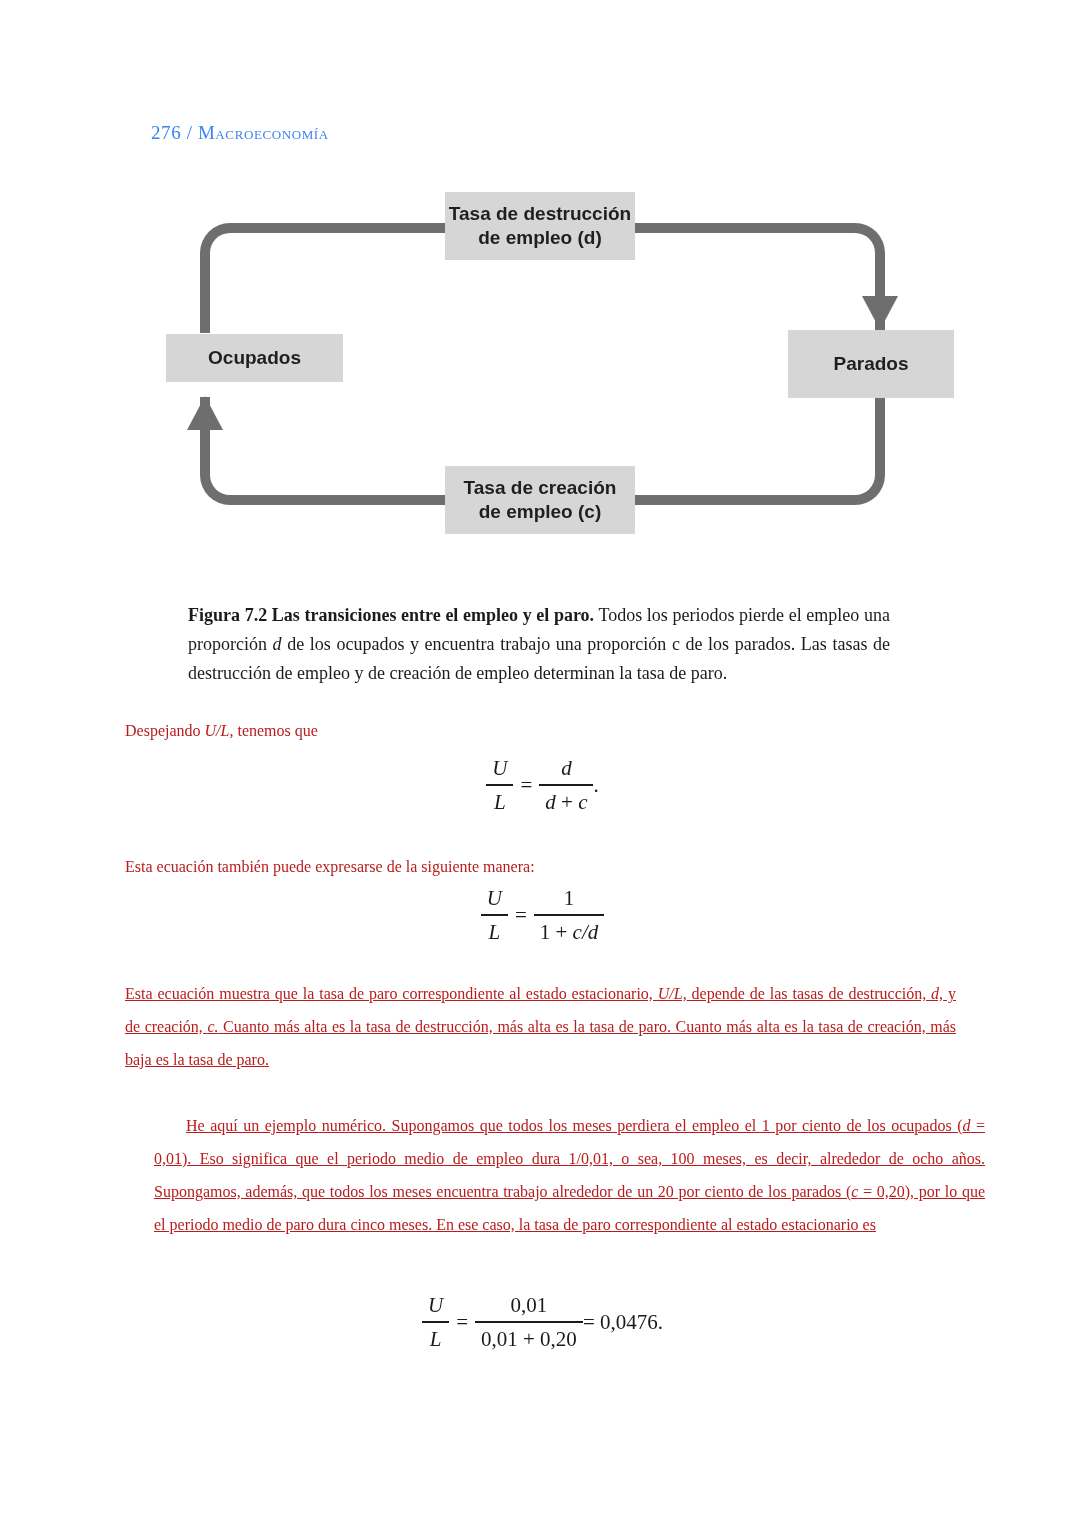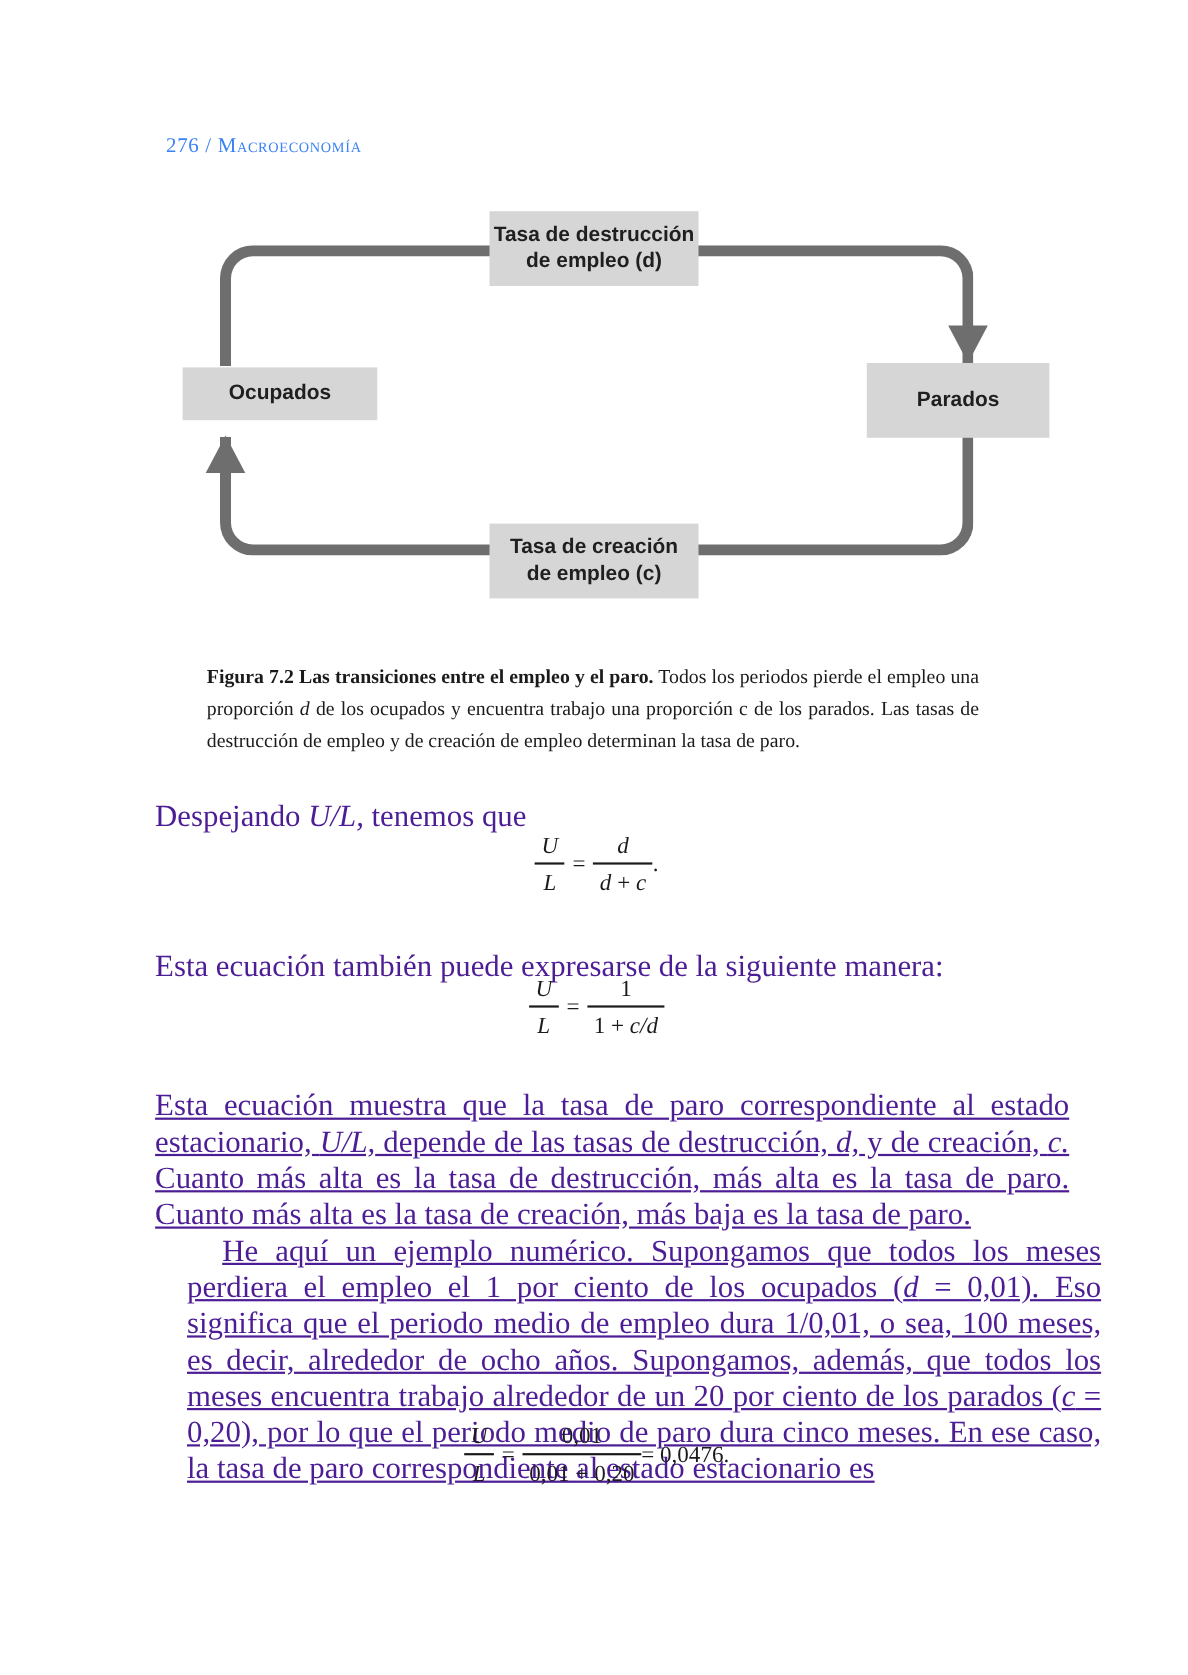--- a/index.html
+++ b/index.html
@@ -77,45 +77,45 @@
     font-family: Liberation Sans, sans-serif;
     font-weight: bold;
     font-size: 19px;
     line-height: 24px;
     color: #1f1f1f;
     text-align: center;
   }
   .box-ocupados   { left: 118px; top: 334px; width: 177px; height: 48px; margin-left: 48px; }
   .box-parados    { left: 788px; top: 330px; width: 166px; height: 68px; }
   .box-destruccion{ left: 445px; top: 192px; width: 190px; height: 68px; }
-  .box-creacion   { left: 445px; top: 476px; width: 190px; height: 68px; }
+  .box-creacion   { left: 445px; top: 466px; width: 190px; height: 68px; }
 
   
   .arrow-up { top: 396px; }
 
   
   .caption {
     position: absolute;
     left: 188px; top: 553px;
     width: 702px;
     font-size: 18px;
     line-height: 29px;
     text-align: justify;
     color: #1b1b1b;
     margin-top: 48px;
   }
 
   
   .body-block {
     position: absolute;
-    left: 141px;
+    left: 125px;
     width: 831px;
-    font-size: 28px;
+    font-size: 16px;
     line-height: 33px;
-    color: #4c1d95;
+    color: #b91c1c;
   }
   .justified { text-align: justify; text-decoration: underline; }
   .indent { text-indent: 32px; margin-left: 29px; }
 
   .b-intro1 { top: 698px; }
   .b-intro2 { top: 834px; }
   .b-para1  { top: 961px; }
   .b-para2  { top: 1093px; }
   .b-final  { top: 1372px; }
 

